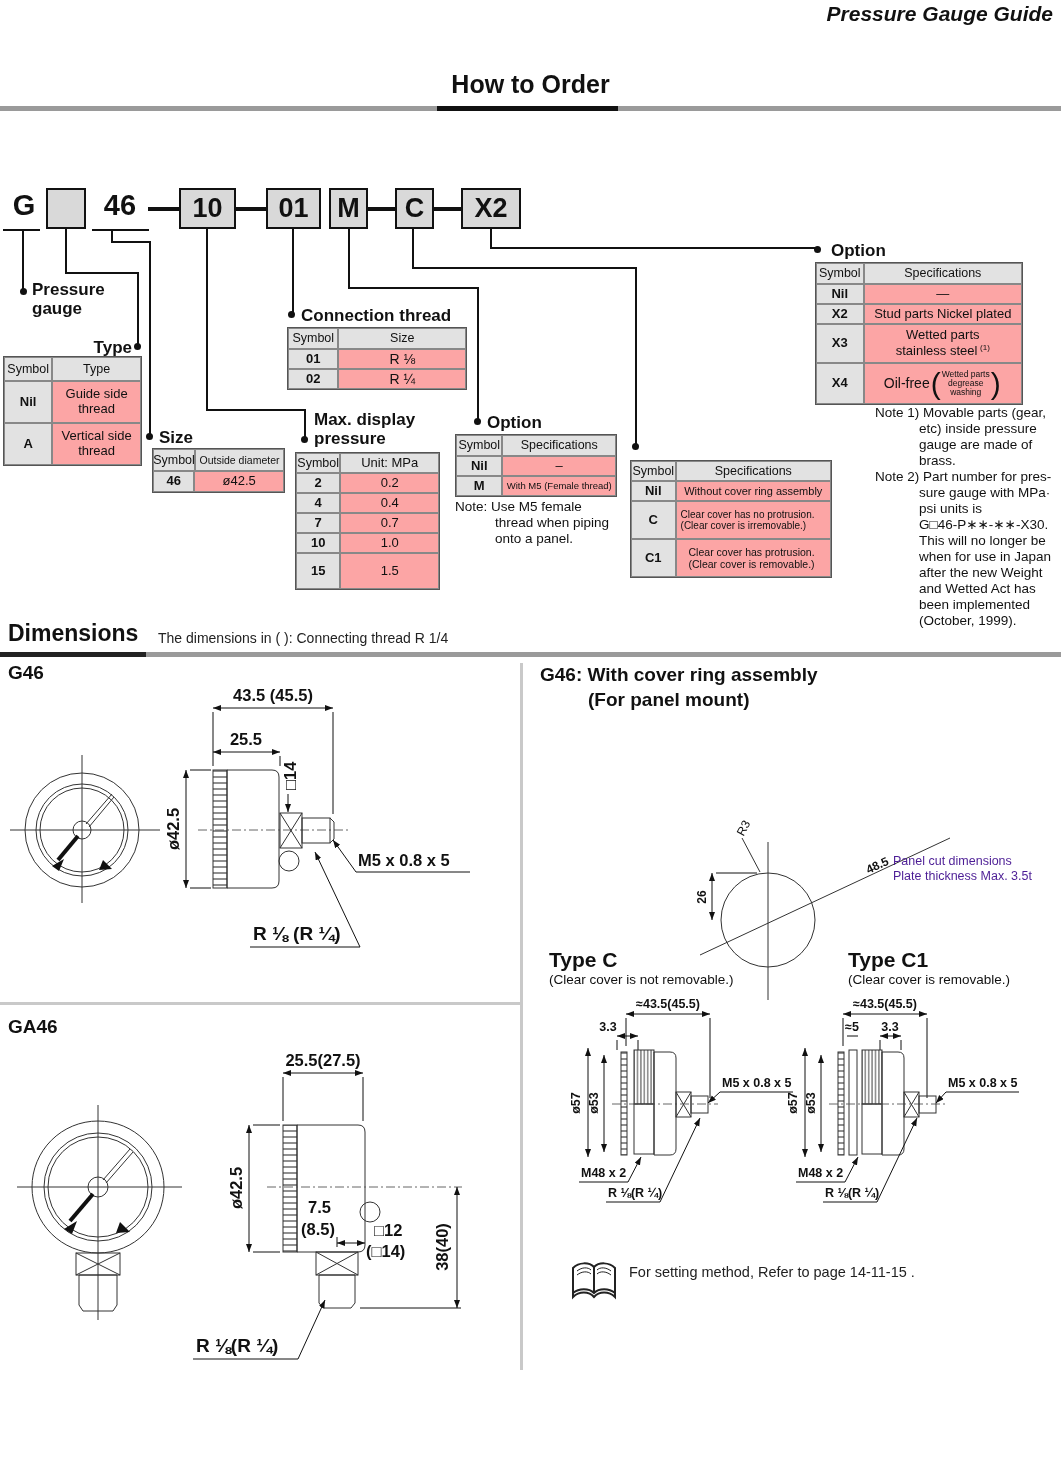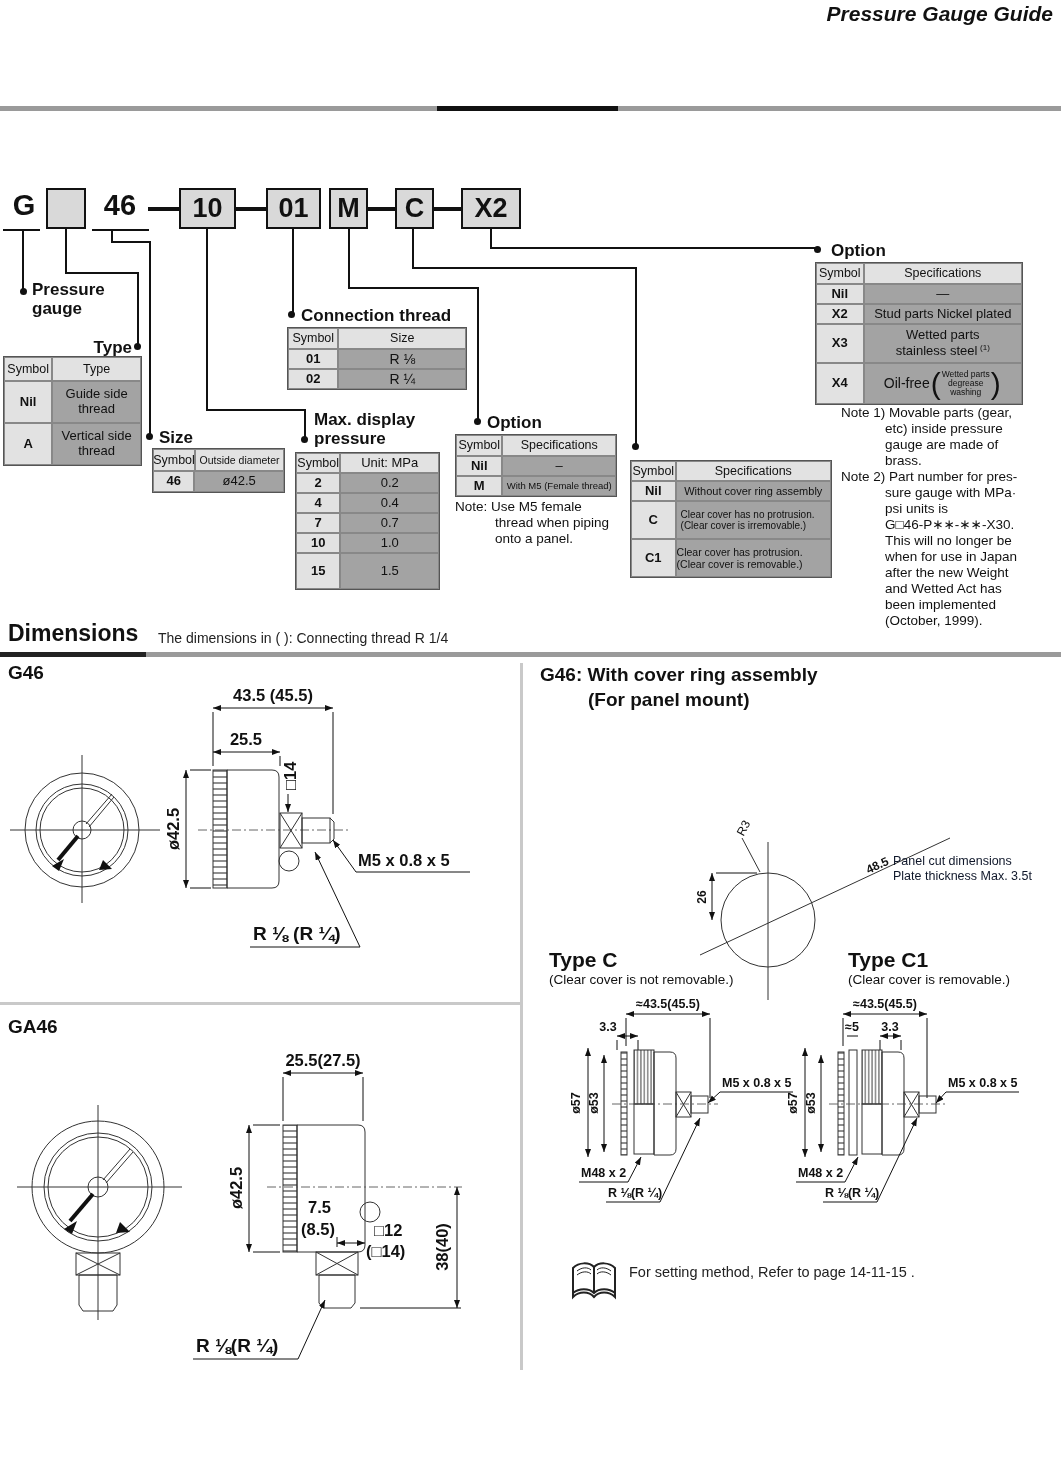--- a/index.html
+++ b/index.html
@@ -6,21 +6,21 @@
   #page{position:relative;width:1061px;height:1481px;background:#fff;
         font-family:"Liberation Sans",sans-serif;color:#111;overflow:hidden}
   .abs{position:absolute}
   .line{position:absolute;background:#111}
   .gline{position:absolute;background:#c9c9c9}
   .bullet{position:absolute;width:7px;height:7px;border-radius:50%;background:#111}
   .lbl{position:absolute;font-weight:bold;color:#111;font-size:17px;line-height:19px;white-space:nowrap}
   .pn{position:absolute;font-weight:bold;font-size:29px;color:#111;text-align:center}
   .pbox{position:absolute;background:#d9d9d9;border:2px solid #111;display:flex;
         align-items:center;justify-content:center;font-weight:bold;font-size:27px;box-sizing:border-box}
-  .tbl{position:absolute;border:1.5px solid #555;box-sizing:border-box;background:#a3a3a3}
+  .tbl{position:absolute;border:1.5px solid #555;box-sizing:border-box;background:#fca5a5}
   .trow{display:flex;box-sizing:border-box}
   .cell{border:0.5px solid #888;box-sizing:border-box;display:flex;align-items:center;
         justify-content:center;text-align:center;line-height:1.15}
   .hd{background:#e2e2e2;font-size:12.5px}
   .sym{background:#e2e2e2;font-weight:bold;font-size:13px}
   .val{font-size:13px}
   .note{position:absolute;font-size:13.5px;line-height:15.5px;color:#111;white-space:nowrap}
   .nline{font-size:13.5px;line-height:16px;white-space:nowrap}
   .indent{padding-left:44px}
   svg{position:absolute;overflow:visible}
@@ -32,20 +32,21 @@
   .dtb{font-size:19px;font-weight:bold}
   .dts{font-size:12.5px;font-weight:bold}
   .dtt{font-size:12px}
 </style>
 </head>
 <body>
 
 <div id="page">
 
   <div class="abs" style="right:8px;top:2px;font-size:21px;font-weight:bold;font-style:italic;">Pressure Gauge Guide</div>
+  <div class="abs" style="left:0;top:70px;width:1061px;text-align:center;font-size:25px;font-weight:bold;">How to Order</div>
   <div class="abs" style="left:0;top:106px;width:1061px;height:5px;background:#9a9a9a;"></div>
   <div class="abs" style="left:437px;top:106px;width:181px;height:5px;background:#111;"></div>
 
   <div class="pn" style="left:8px;top:189px;width:32px;">G</div>
   <div class="line" style="left:3px;top:229px;width:37px;height:2px"></div>
   <div class="pbox" style="left:46px;top:188px;width:40px;height:41px;"></div>
   <div class="pn" style="left:95px;top:189px;width:50px;">46</div>
   <div class="line" style="left:92px;top:229px;width:57px;height:2px"></div>
   <div class="line" style="left:148px;top:207px;width:31px;height:4px"></div>
   <div class="pbox" style="left:179px;top:188px;width:57px;height:41px;">10</div>
@@ -199,21 +200,21 @@
     </div>
     <div class="trow" style="height:38px">
       <div class="cell sym" style="width:45px">C</div>
       <div class="cell val" style="width:157px;font-size:10px;flex-direction:column;align-items:flex-start;padding-left:4px;text-align:left">
         <div>Clear cover has no protrusion.</div>
         <div>(Clear cover is irremovable.)</div>
       </div>
     </div>
     <div class="trow" style="height:38px">
       <div class="cell sym" style="width:45px">C1</div>
-      <div class="cell val" style="width:157px;font-size:10.5px;flex-direction:column;align-items:flex-start;padding-left:0;text-align:left">
+      <div class="cell val" style="width:157px;font-size:10.5px;flex-direction:column;align-items:flex-start;padding-left:12px;text-align:left">
         <div>Clear cover has protrusion.</div>
         <div>(Clear cover is removable.)</div>
       </div>
     </div>
   </div>
 
   <div class="tbl" style="left:815px;top:262px;width:208px">
     <div class="trow" style="height:21px">
       <div class="cell hd" style="width:48px">Symbol</div>
       <div class="cell hd" style="width:160px">Specifications</div>
@@ -241,21 +242,21 @@
         <span style="font-size:8.5px;line-height:9px">
           <div>Wetted parts</div>
           <div>degrease</div>
           <div>washing</div>
         </span>
         <span style="font-size:30px;font-weight:300;line-height:0;padding:0 1px">)</span>
       </div>
     </div>
   </div>
 
-  <div class="abs" style="left:841px;top:405px">
+  <div class="abs" style="left:875px;top:405px">
     <div class="nline">Note 1) Movable parts (gear,</div>
     <div class="nline indent">etc) inside pressure</div>
     <div class="nline indent">gauge are made of</div>
     <div class="nline indent">brass.</div>
     <div class="nline">Note 2) Part number for pres-</div>
     <div class="nline indent">sure gauge with MPa·</div>
     <div class="nline indent">psi units is</div>
     <div class="nline indent">G□46-P∗∗-∗∗-X30.</div>
     <div class="nline indent">This will no longer be</div>
     <div class="nline indent">when for use in Japan</div>
@@ -463,21 +464,21 @@
       <line class="dim" x1="946" y1="1092" x2="936" y2="1103" marker-end="url(#mE)"></line>
       <text class="dts" x="798" y="1177" font-weight="normal">M48 x 2</text>
       <line class="dim" x1="796" y1="1182" x2="845" y2="1182"></line>
       <line class="dim" x1="845" y1="1182" x2="858" y2="1157" marker-end="url(#mE)"></line>
       <text class="dts" x="825" y="1197">R ⅛(R ¼)</text>
       <line class="dim" x1="823" y1="1202" x2="877" y2="1202"></line>
       <line class="dim" x1="877" y1="1202" x2="917" y2="1118" marker-end="url(#mE)"></line>
     </g>
   </svg>
 
-  <div class="abs" style="left:893px;top:854px;font-size:12.5px;line-height:15px;color:#0f172a">
+  <div class="abs" style="left:893px;top:854px;font-size:12.5px;line-height:15px;color:#4c1d95">
     <div>Panel cut dimensions</div>
     <div>Plate thickness Max. 3.5t</div>
   </div>
   <div class="abs" style="left:549px;top:948px">
     <div style="font-size:21px;font-weight:bold">Type C</div>
     <div style="font-size:13.5px">(Clear cover is not removable.)</div>
   </div>
   <div class="abs" style="left:848px;top:948px">
     <div style="font-size:21px;font-weight:bold">Type C1</div>
     <div style="font-size:13.5px">(Clear cover is removable.)</div>

